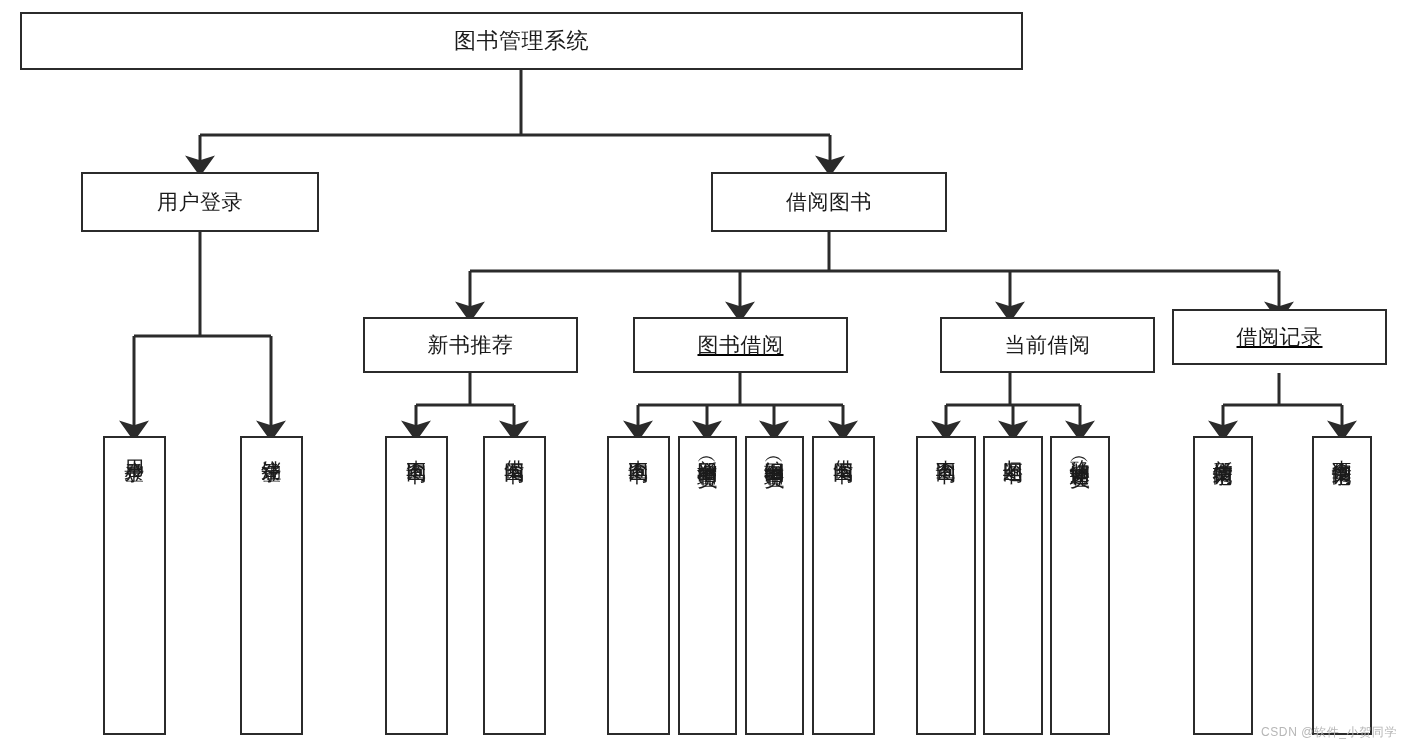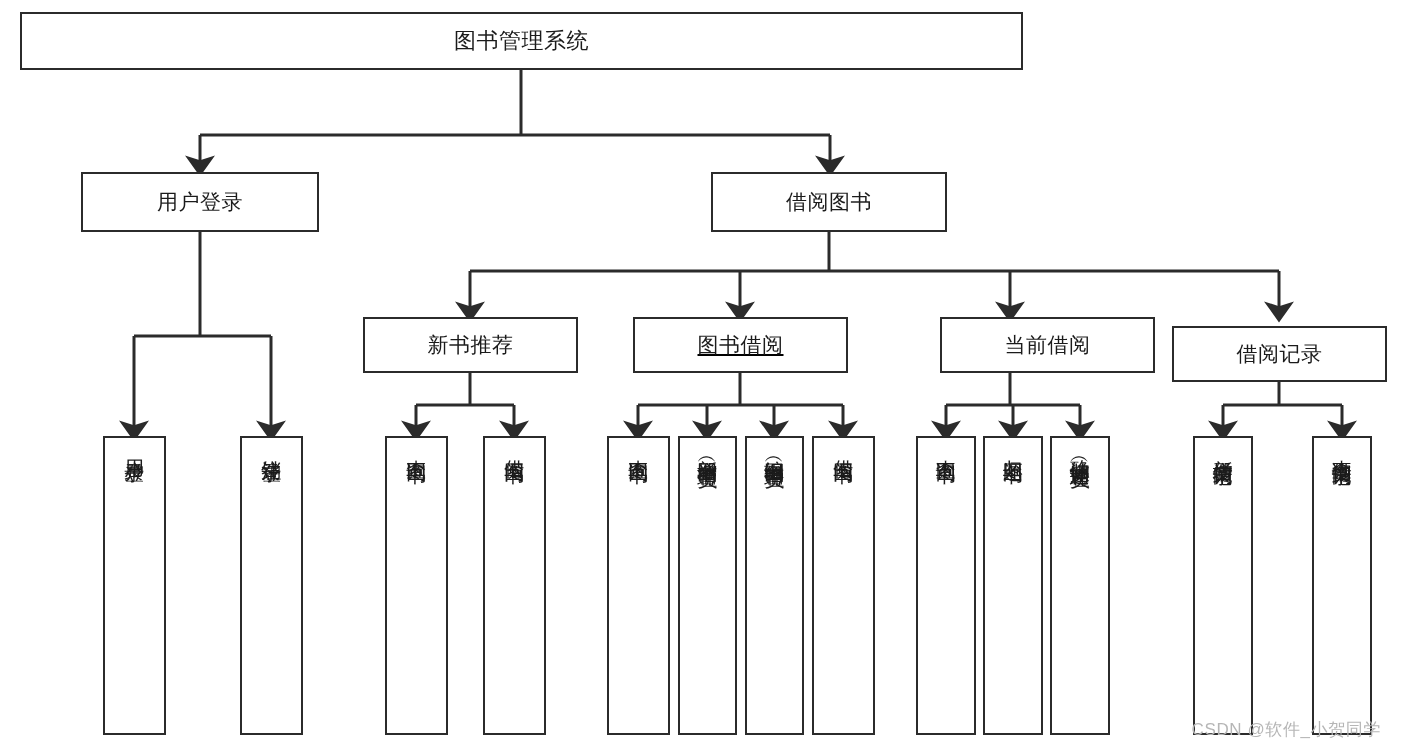--- a/index.html
+++ b/index.html
@@ -55,23 +55,23 @@
     font-size: 20px;
     line-height: 1.22;
     letter-spacing: 1.5px;
     white-space: nowrap;
   }
   .node.leaf.center .label {
     margin-top: 0;
   }
   #watermark {
     position: absolute;
-    right: 24px;
+    right: 8px;
     bottom: 6px;
-    font-size: 17px;
+    font-size: 12px;
     color: #b6b6b6;
     letter-spacing: 0.6px;
     z-index: 5;
     white-space: nowrap;
   }
 </style>
 </head>
 <body>
 
 <div id="diagram-root">
@@ -139,21 +139,21 @@
 
   <div class="node level-2" id="node-l2-0" style="left: 363px; top: 317px; width: 215px; height: 56px;">
     <span class="label">新书推荐</span>
   </div>
   <div class="node level-2" id="node-l2-1" style="left: 633px; top: 317px; width: 215px; height: 56px; text-decoration: underline;">
     <span class="label">图书借阅</span>
   </div>
   <div class="node level-2" id="node-l2-2" style="left: 903px; top: 317px; width: 215px; height: 56px; margin-left: 37px;">
     <span class="label">当前借阅</span>
   </div>
-  <div class="node level-2" id="node-l2-3" style="left: 1172px; top: 326px; width: 215px; height: 56px;">
+  <div class="node level-2" id="node-l2-3" style="left: 1172px; top: 309px; width: 215px; height: 56px; text-decoration: underline;">
     <span class="label">借阅记录</span>
   </div>
 
   <div class="node leaf" id="node-leaf-0" style="left: 103px; top: 436px; width: 63px; height: 299px;">
     <span class="label">用户登录</span>
   </div>
   <div class="node leaf" id="node-leaf-1" style="left: 240px; top: 436px; width: 63px; height: 299px;">
     <span class="label">注销登录</span>
   </div>
   <div class="node leaf" id="node-leaf-2" style="left: 385px; top: 436px; width: 63px; height: 299px;">

